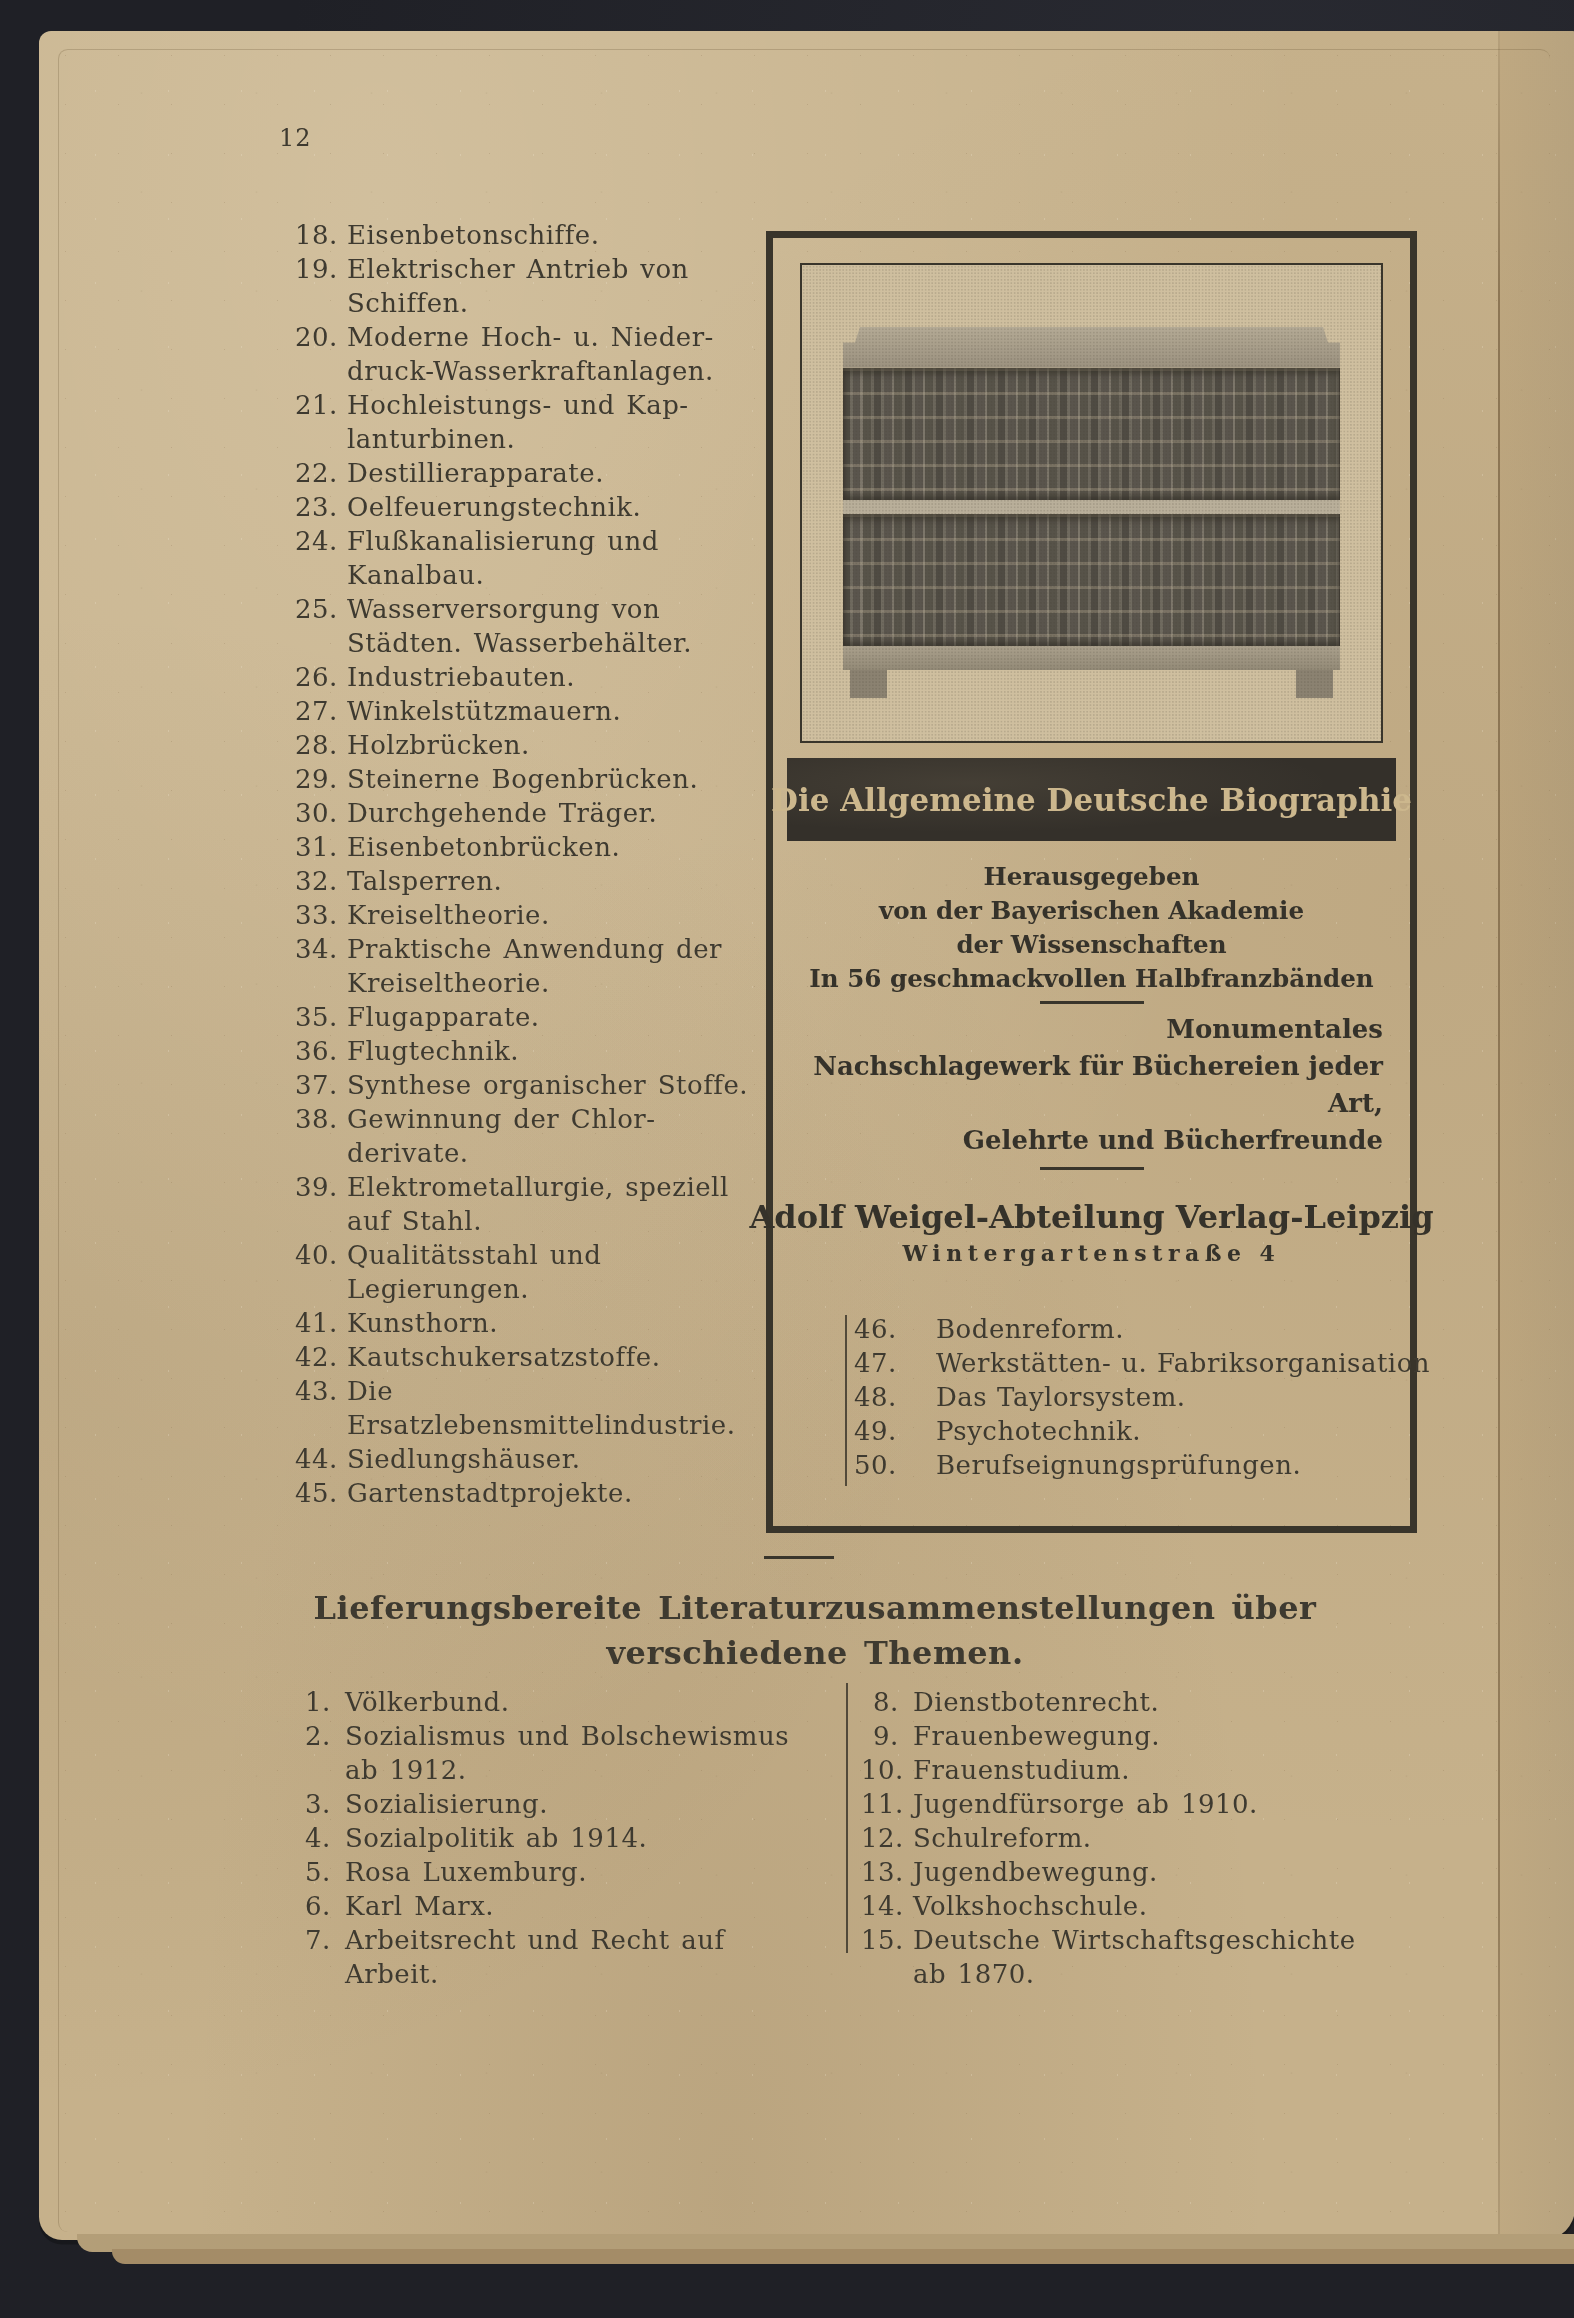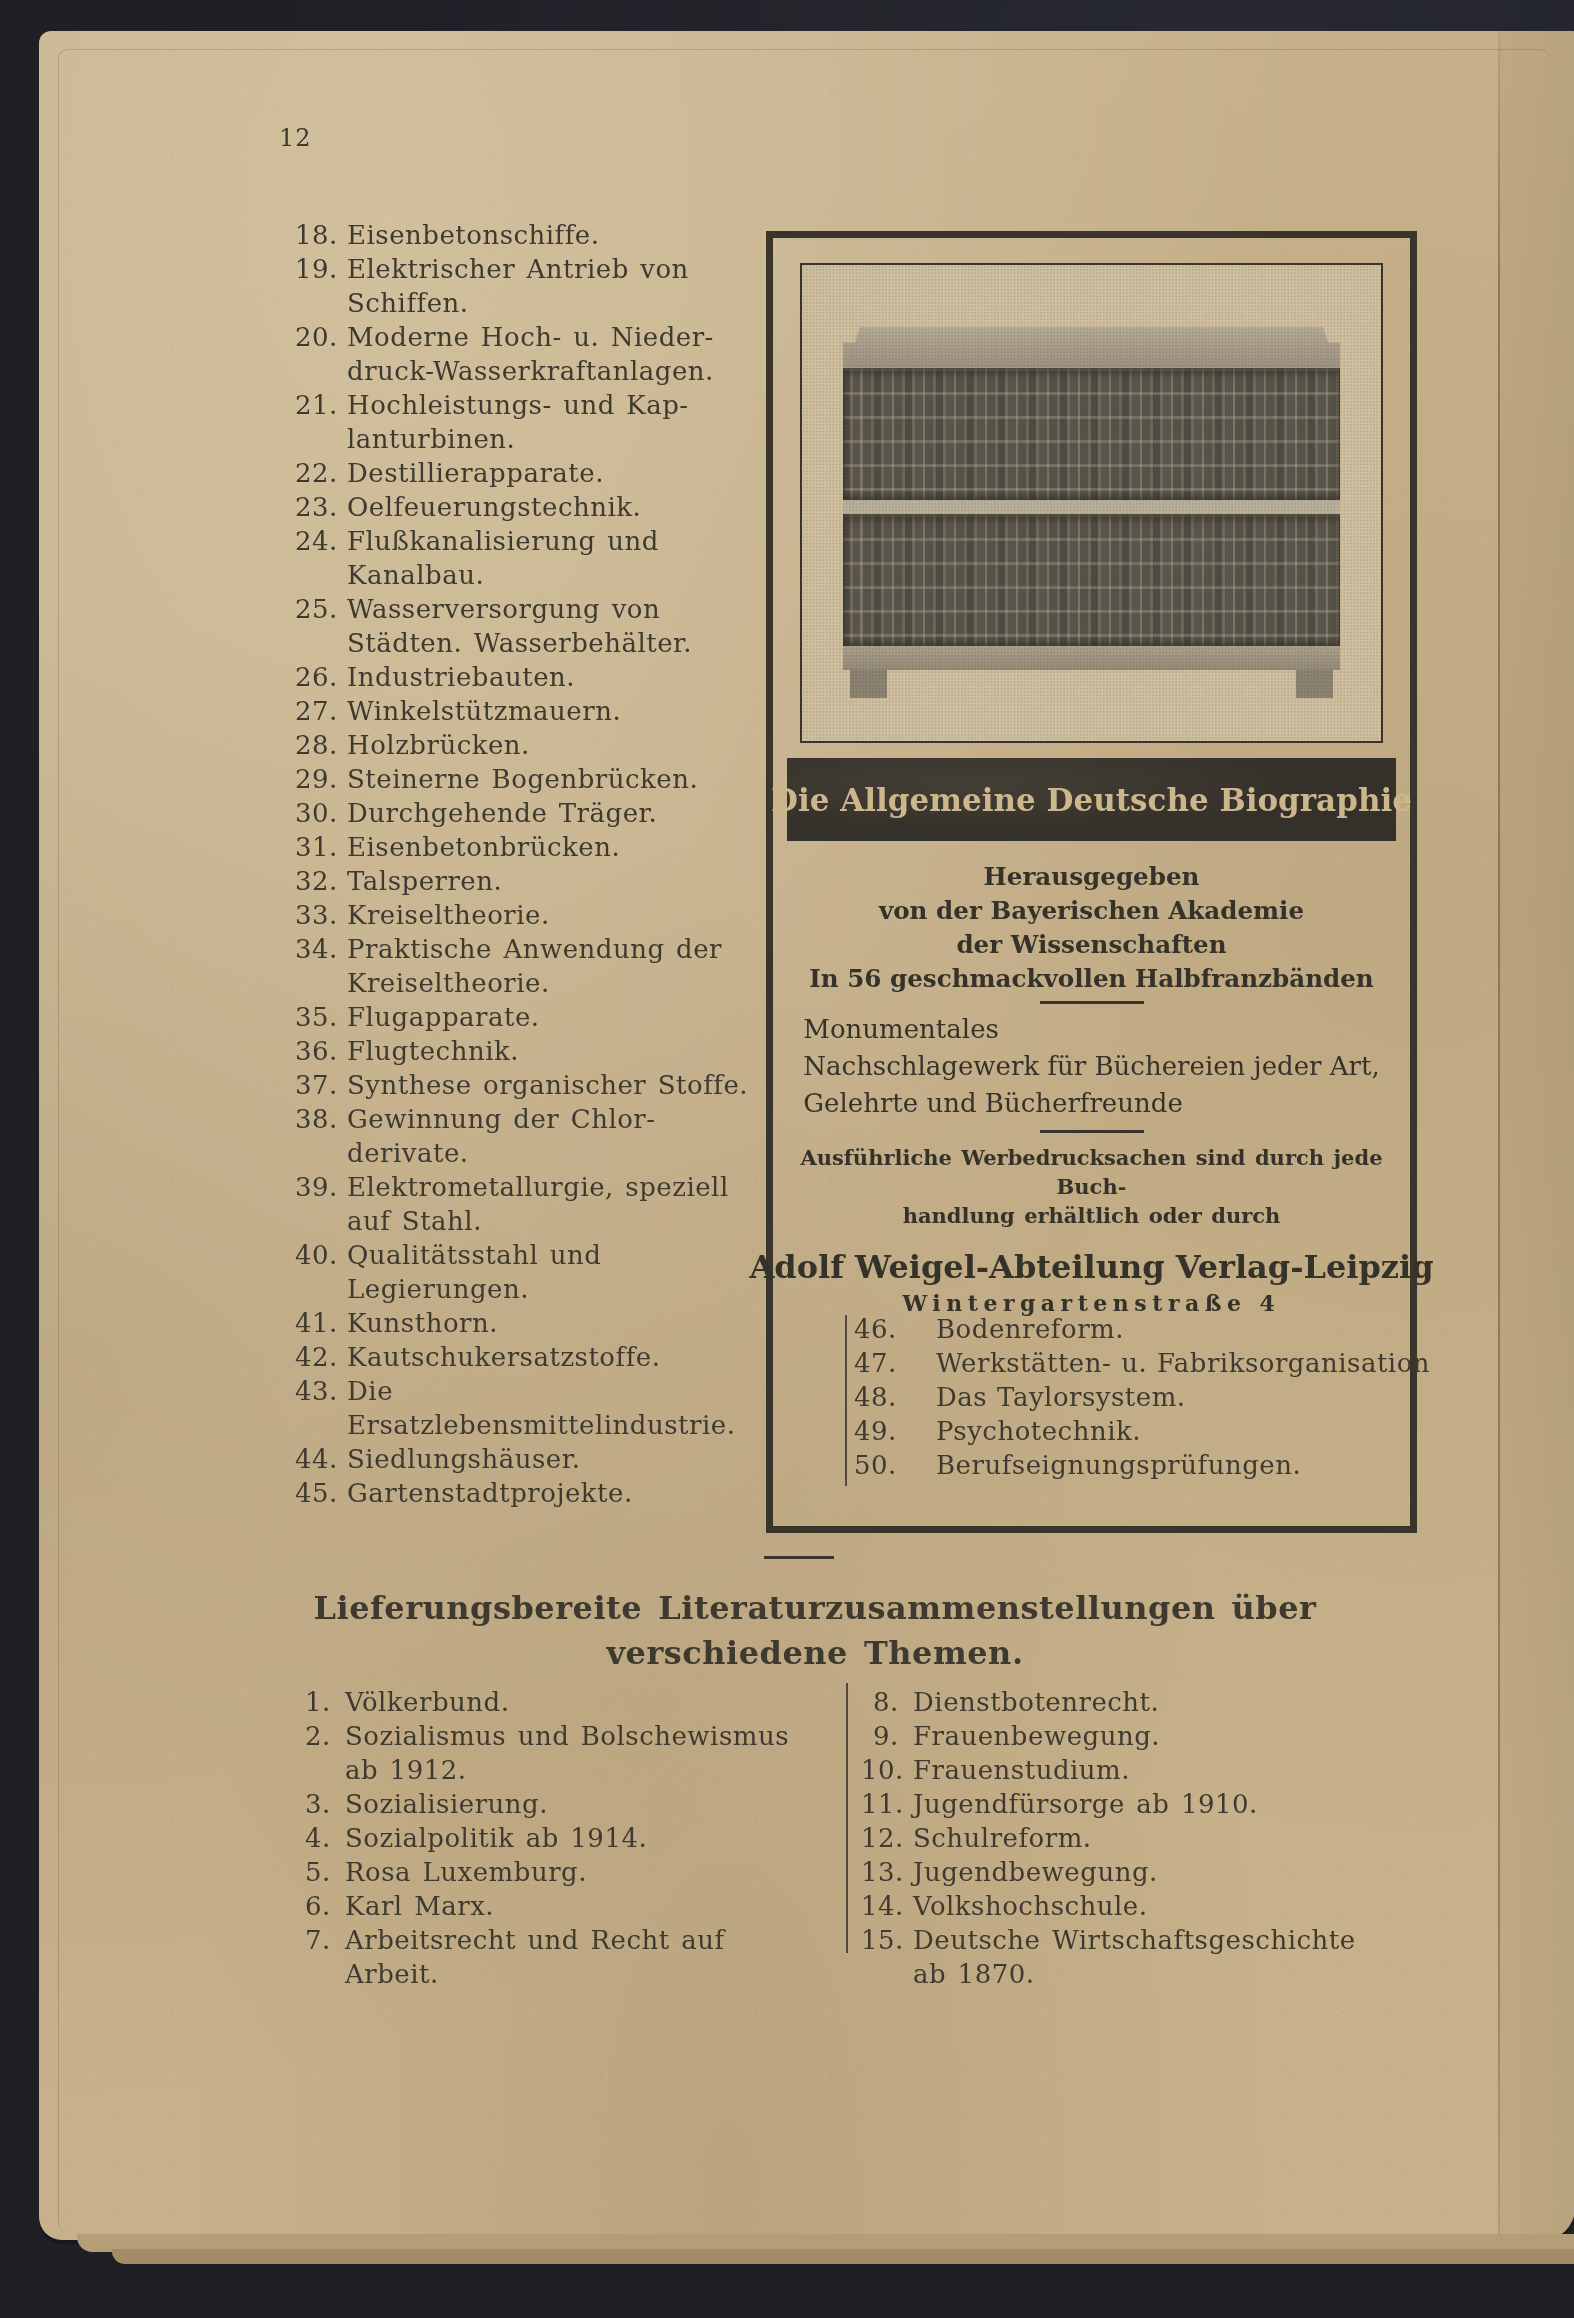--- a/index.html
+++ b/index.html
@@ -111,21 +111,21 @@
     background:
       radial-gradient(ellipse at 30% 30%, rgba(210,190,150,.10), transparent 60%),
       #34302a;
     display:flex; align-items:center; justify-content:center;
     font-weight:bold; font-size:31px; color:#ccb78d; letter-spacing:0px; white-space:nowrap;
   }
   .ad-pub { margin-top:18.6px; text-align:center; font-weight:bold; }
   .ad-pub div { font-size:24.6px; line-height:34px; }
   .mini-rule { width:104px; height:2.7px; background:#39352b; margin:5.5px auto 6.6px; }
   .mini-rule.second { margin:8.7px auto 9.8px; }
-  .ad-mid { text-align:left; font-weight:normal; }
+  .ad-mid { text-align:right; font-weight:bold; }
   .ad-mid div { font-size:26px; line-height:37px; }
   .ad-note { font-size:21px; line-height:29px; font-weight:bold; text-align:center; white-space:pre-line; word-spacing:2.2px; }
   .ad-publisher { font-size:32px; font-weight:bold; margin-top:18px; white-space:nowrap; }
   .ad-address   { font-size:22px; font-weight:bold; letter-spacing:5.5px; margin-top:4.4px; white-space:nowrap; }
 
   
   .heading-rule { position:absolute; left:764px; top:1556px; width:70px; height:3.3px; background:#39352b; }
   .section-heading {
     position:absolute; left:230px; top:1586px; width:1170px;
     text-align:center; font-weight:bold; font-size:32px; line-height:45px;
@@ -327,22 +327,20 @@
     <div class="mini-rule"></div>
 
     <div class="ad-mid">
       <div>Monumentales</div>
       <div>Nachschlagewerk für Büchereien jeder Art,</div>
       <div>Gelehrte und Bücherfreunde</div>
     </div>
 
     <div class="mini-rule second"></div>
 
-    <div class="ad-note">Ausführliche Werbedrucksachen sind durch jede Buch-
-handlung erhältlich oder durch</div>
     <div class="ad-publisher">Adolf Weigel-Abteilung Verlag-Leipzig</div>
     <div class="ad-address">Wintergartenstraße 4</div>
   </div>
 
   <div class="econ-divider"></div>
   <div class="list econ-list">
 
       <div class="row">
         <span class="num">46.</span>
         <span class="txt">Bodenreform.</span>

